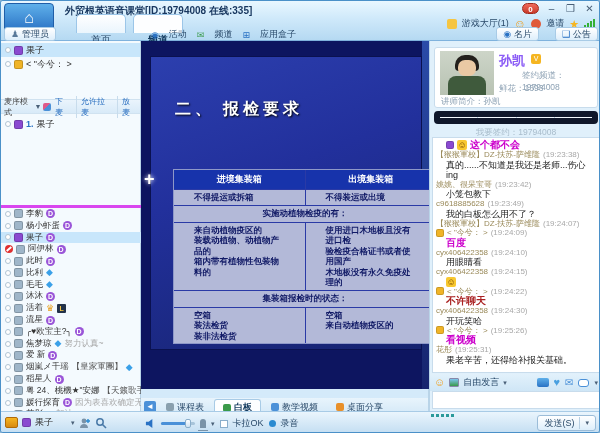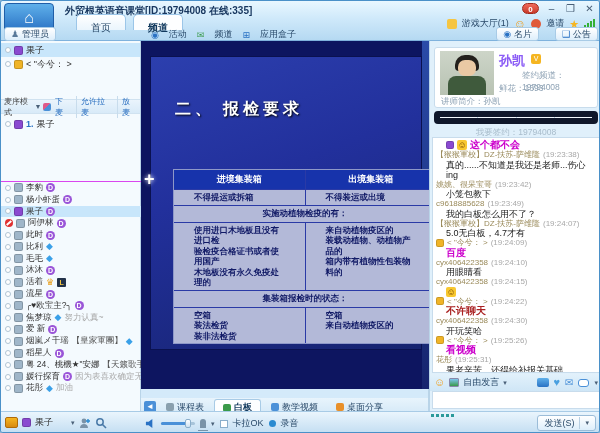--- a/index.html
+++ b/index.html
@@ -12,21 +12,21 @@
   .home-btn{position:absolute;left:3px;top:2px;width:50px;height:29px;border-radius:4px;
     background:linear-gradient(180deg,#5fb0ea,#2a72c4);border:1px solid #1f5ea8;color:#fff;
     font-size:16px;text-align:center;line-height:27px;}
   .title-text{position:absolute;left:64px;top:3px;font-size:10px;font-weight:bold;color:#17365e;white-space:nowrap;}
   .win-controls{position:absolute;right:5px;top:2px;display:flex;gap:6px;align-items:center;}
   .wc{font-size:10px;color:#4a6078;width:13px;text-align:center;cursor:default;}
   .wc-tray{background:linear-gradient(180deg,#f06a5a,#c83a2a);color:#fff;border-radius:6px;width:17px;height:11px;
     font-size:8px;line-height:11px;font-weight:bold;border:1px solid #a02a1c;}
   .tab-top{position:absolute;top:13px;height:16px;background:linear-gradient(180deg,#ffffff,#eaf5fd);
     border:1px solid #9cc6e8;border-bottom:none;border-radius:5px 5px 0 0;font-size:10px;color:#2a4a6a;
-    padding:6px 14px 0 14px;}
+    padding:18px 14px 0 14px;}
   .tab-top.active{font-weight:bold;color:#123a5e;background:#fdfeff;}
   .top-icons{position:absolute;right:6px;top:16px;display:flex;gap:5px;align-items:center;font-size:9px;color:#2a4a6a;}
   .ico-sq{width:10px;height:10px;border-radius:2px;display:inline-block;}
   .smiley{color:#f0a020;font-size:12px;line-height:10px;}
   .star{color:#f5b520;font-size:11px;line-height:10px;}
   .sig{display:inline-flex;align-items:flex-end;gap:1px;height:9px;}
   .sig i{display:block;width:2px;background:#35b135;}
   .toolrow{position:absolute;left:0;top:26px;width:600px;height:14px;font-size:9px;color:#2a4a6a;}
   .btn-soft{position:absolute;height:14px;background:linear-gradient(180deg,#ffffff,#ddeefb);border:1px solid #a8cbe6;
     border-radius:3px;font-size:9px;color:#2a4a6a;display:flex;align-items:center;gap:3px;padding:0 6px;}
@@ -53,21 +53,21 @@
   .b-l{width:9px;height:9px;background:#23324a;color:#f5c542;font-size:7px;font-weight:bold;text-align:center;line-height:9px;border-radius:1px;}
   .q-num{color:#2a72c4;font-weight:bold;}
   #side-top{position:absolute;left:0;top:2px;width:139px;}
   #mic-bar{position:absolute;left:0;top:58px;width:139px;height:15px;background:linear-gradient(180deg,#eaf4fc,#d8eaf8);
     border-top:1px solid #d0e2f0;border-bottom:1px solid #d0e2f0;display:flex;align-items:center;font-size:8px;color:#444;padding:0 3px;}
   .mm-ico{width:8px;height:8px;border-radius:2px;background:linear-gradient(135deg,#e05a8a 50%,#4a90d8 50%);margin-left:2px;}
   #mic-links{margin-left:auto;display:flex;gap:6px;}
   #mic-links a{color:#2a6fc0;text-decoration:none;border-left:1px solid #c8dcec;padding-left:4px;}
   #mic-links a:first-child{border-left:none;}
   #queue{position:absolute;left:0;top:76px;width:139px;}
-  #members{position:absolute;left:0;top:140px;width:143px;height:213px;border-top:1px solid #d946ef;overflow:hidden;}
+  #members{position:absolute;left:0;top:164px;width:143px;height:213px;border-top:3px solid #d946ef;overflow:hidden;}
   #members .u-row{height:11.8px;font-size:8.5px;}
   
   .board{position:absolute;left:140px;top:40px;width:288px;height:348px;background:#0d1560;}
   .board-right-strip{position:absolute;right:0;top:0;width:7px;height:100%;background:linear-gradient(180deg,#2a4ba8,#16246e);}
   .slide{position:absolute;left:10px;top:16px;width:270px;height:292px;
     background:linear-gradient(160deg,#2c3fae 0%,#22309c 40%,#16236f 100%);box-shadow:0 0 0 1px #0a1150;}
   .slide-title{position:absolute;left:24px;top:42px;color:#fff;font-size:16px;font-weight:bold;letter-spacing:4px;
     font-family:"Liberation Serif","DejaVu Serif",serif;text-shadow:1px 1px 2px #000;}
   .sparkle{position:absolute;left:-7px;top:112px;color:#fff;font-size:18px;font-weight:bold;text-shadow:0 0 4px #fff;}
   .stable{position:absolute;left:22px;top:112px;width:264px;border:1px solid #8e98c8;font-size:8.5px;}
@@ -360,28 +360,28 @@
             </div>
             <div class="td">
               <div class="line">不得装运或出境</div>
             </div>
           </div>
           <div class="tr">
             <div class="tds">实施动植物检疫的有：</div>
           </div>
           <div class="tr">
             <div class="td">
+              <div class="line">来自动植物疫区的</div>
+              <div class="line">装载动植物、动植物产品的</div>
+              <div class="line">箱内带有植物性包装物料的</div>
+            </div>
+            <div class="td">
               <div class="line">使用进口木地板且没有进口检</div>
               <div class="line">验检疫合格证书或者使用国产</div>
               <div class="line">木地板没有永久免疫处理的</div>
-            </div>
-            <div class="td">
-              <div class="line">来自动植物疫区的</div>
-              <div class="line">装载动植物、动植物产品的</div>
-              <div class="line">箱内带有植物性包装物料的</div>
             </div>
           </div>
           <div class="tr">
             <div class="tds">集装箱报检时的状态：</div>
           </div>
           <div class="tr">
             <div class="td">
               <div class="line">空箱</div>
               <div class="line">装法检货</div>
               <div class="line">装非法检货</div>
@@ -467,23 +467,20 @@
             <span class="time">(19:23:49)</span>
           </div>
           <div class="text">
             <span>我的白板怎么用不了？</span>
           </div>
         </div>
         <div class="msg">
           <div class="nick-line">
             <span class="nick">【猴猴軍校】DZ-扶苏-萨维隆</span>
             <span class="time">(19:24:07)</span>
-          </div>
-          <div class="text">
-            <span>5.0无白板，4.7才有</span>
           </div>
         </div>
         <div class="msg">
           <div class="nick-line">
             <span class="shirt-mini shirt yellow"></span>
             <span class="nick">&lt; "今兮：      &gt;</span>
             <span class="time">(19:24:09)</span>
           </div>
           <div class="text magenta">
             <span>百度</span>

